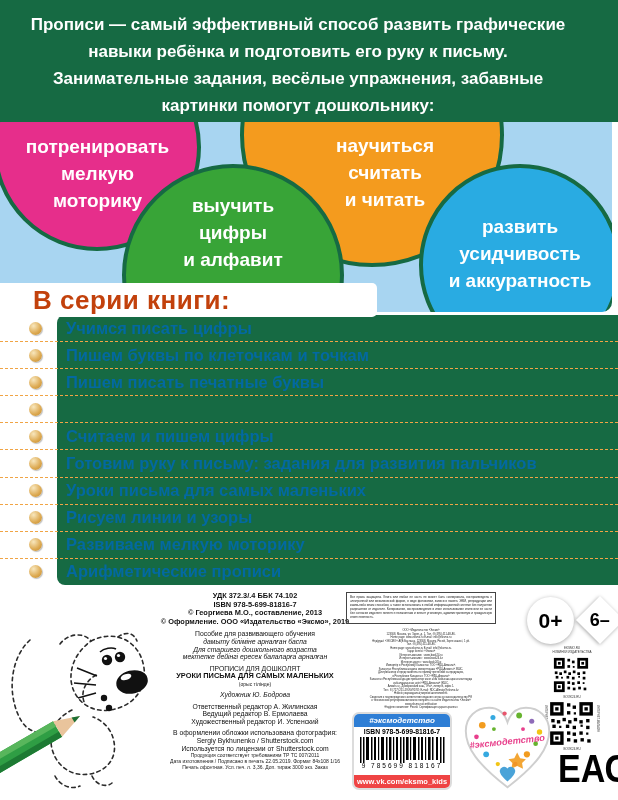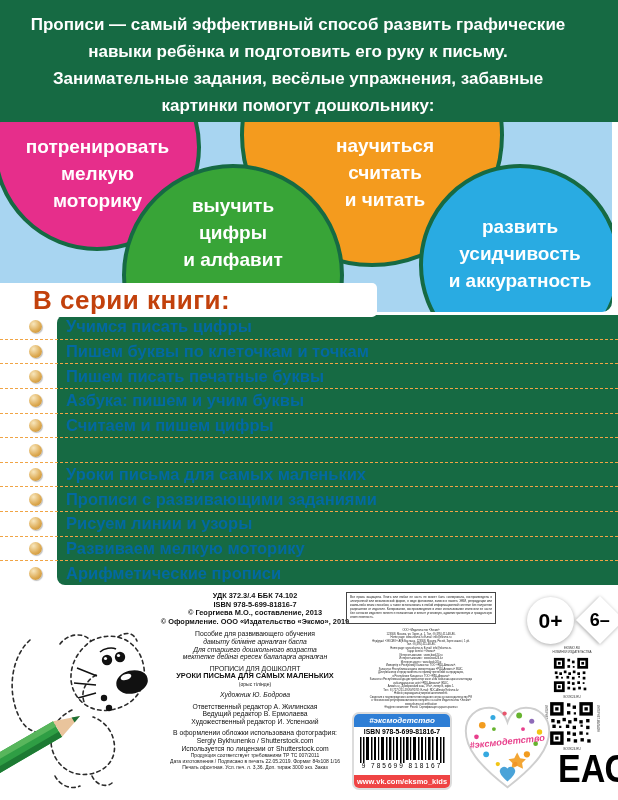--- a/index.html
+++ b/index.html
@@ -127,36 +127,32 @@
       <div class="book-row">
         <span class="bullet"></span>
         <span class="book-label">Пишем буквы по клеточкам и точкам</span>
       </div>
       <div class="book-row">
         <span class="bullet"></span>
         <span class="book-label">Пишем писать печатные буквы</span>
       </div>
       <div class="book-row">
         <span class="bullet"></span>
-        <span class="book-label">Азбука: пишем и учим буквы</span>
       </div>
       <div class="book-row">
         <span class="bullet"></span>
         <span class="book-label">Считаем и пишем цифры</span>
       </div>
       <div class="book-row">
         <span class="bullet"></span>
+        <span class="book-label">Готовим руку к письму: задания для развития пальчиков</span>
       </div>
       <div class="book-row">
         <span class="bullet"></span>
         <span class="book-label">Уроки письма для самых маленьких</span>
-      </div>
-      <div class="book-row">
-        <span class="bullet"></span>
-        <span class="book-label">Прописи с развивающими заданиями</span>
       </div>
       <div class="book-row">
         <span class="bullet"></span>
         <span class="book-label">Рисуем линии и узоры</span>
       </div>
       <div class="book-row">
         <span class="bullet"></span>
         <span class="book-label">Развиваем мелкую моторику</span>
       </div>
       <div class="book-row">

